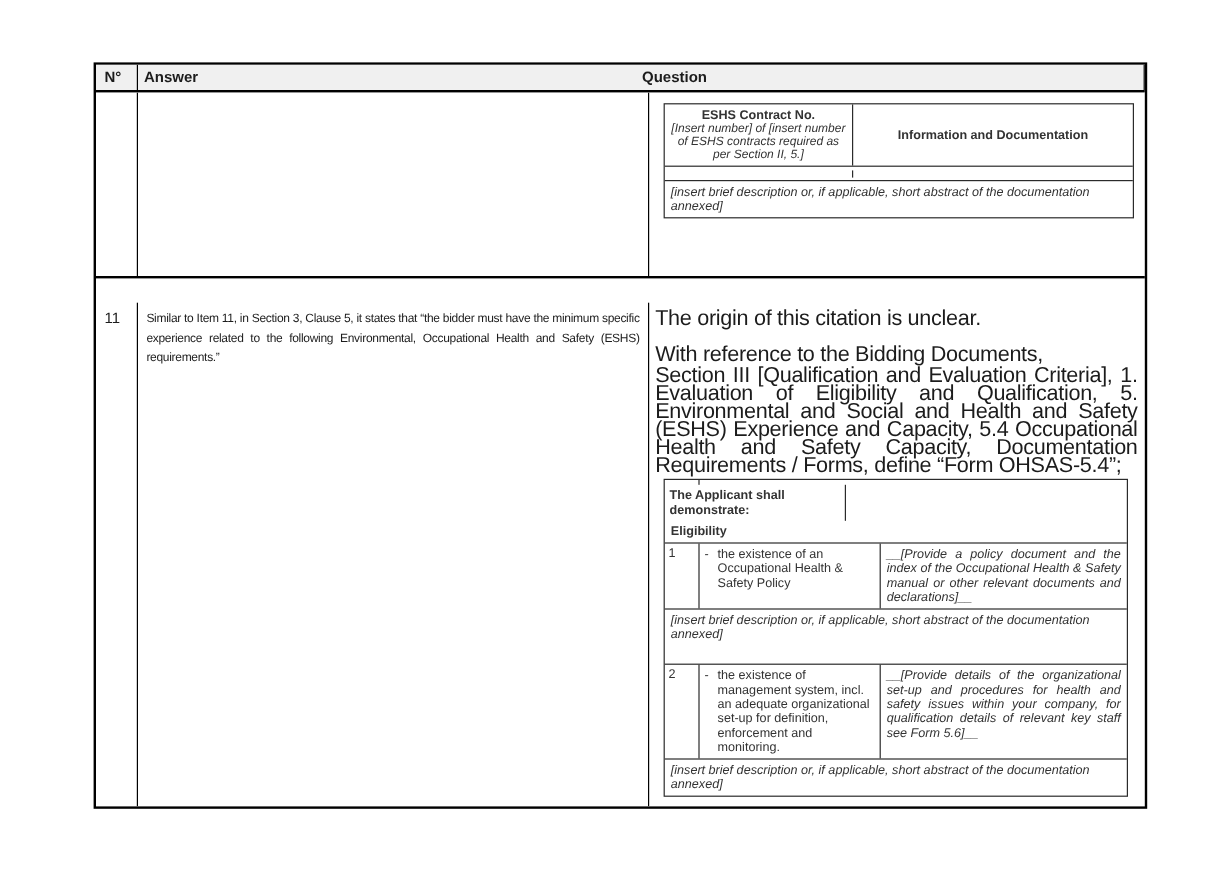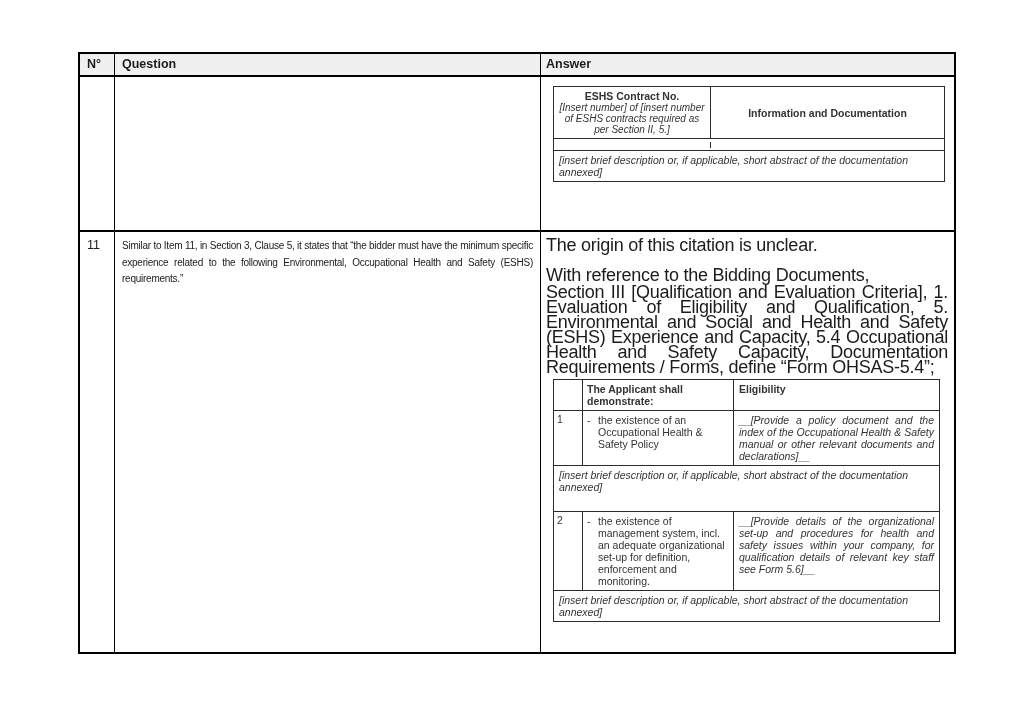--- a/index.html
+++ b/index.html
@@ -7,21 +7,21 @@
         font-family:"Liberation Sans",sans-serif;color:#1c1c1c;overflow:hidden;}
   .qa-table{position:absolute;left:78px;top:52px;width:878px;border:2px solid #000;box-sizing:border-box;background:#fff;}
   .row{display:flex;}
   .cell{box-sizing:border-box;}
   .c-no{width:35px;flex:none;border-right:1px solid #000;padding:3px 3px 3px 7px;}
   .c-q{width:426px;flex:none;border-right:1px solid #000;padding:6px 7px;}
   .c-a{flex:1;padding:6px 6px 0 5px;}
   .head{background:#f0f0f0;height:21px;border-bottom:2px solid #000;}
   .head .cell{font-weight:bold;font-size:12.5px;padding-top:3px;padding-bottom:0;}
   .r-cont{height:153px;border-bottom:2px solid #000;overflow:hidden;}
-  .r-item{height:420px;overflow:hidden;}
+  .r-item{height:420px;overflow:hidden;margin-top:20px;}
   .r-item .c-no{font-size:12.5px;padding-top:6px;}
   .c-q p{margin:0 0 4px 0;font-size:10px;line-height:16.5px;letter-spacing:-0.25px;}
   .c-a p{margin:0 0 2px 0;font-size:18px;line-height:15px;letter-spacing:-0.25px;}
   .gap-below{margin-bottom:15px !important;}
   .just{text-align:justify;}
   .i{font-style:italic;}
   .b{font-weight:bold;}
   .ctr{text-align:center;}
   
   .ctable{width:392px;margin:3px 0 0 7px;border:1px solid #2b2b2b;box-sizing:border-box;
@@ -35,40 +35,40 @@
   .ct-challenge{min-height:56px;}
   .ct-note{padding:3px 5px;min-height:26px;box-sizing:border-box;}
   
   .atable{width:387px;margin:4px 0 0 7px;border:1px solid #2b2b2b;box-sizing:border-box;
           font-size:10.5px;line-height:12px;color:#333;}
   .at-row{display:flex;border-bottom:1px solid #2b2b2b;}
   .at-row.last{border-bottom:none;}
   .at-c1{width:29px;flex:none;border-right:1px solid #2b2b2b;padding:2px 3px;box-sizing:border-box;}
   .at-c2{width:151px;flex:none;border-right:1px solid #2b2b2b;padding:3px 4px;box-sizing:border-box;}
   .at-c3{flex:1;padding:3px 5px;box-sizing:border-box;}
-  .at-head{min-height:26px;}
+  .at-head{min-height:26px;flex-direction:column;}
   .at-r1{min-height:52px;}
   .at-note1{min-height:45px;}
   .at-r2{min-height:66px;}
   .at-note2{min-height:24px;}
   .at-note{padding:3px 5px;font-style:italic;box-sizing:border-box;}
   .dem{display:flex;}
   .dash{width:11px;flex:none;}
   .dtext{flex:1;}
 </style>
 </head>
 <body>
 
 <div class="page">
   <div class="qa-table">
 
     <div class="row head">
       <div class="cell c-no">N°</div>
+      <div class="cell c-a">Answer</div>
       <div class="cell c-q">Question</div>
-      <div class="cell c-a">Answer</div>
     </div>
 
     <div class="row r-cont">
       <div class="cell c-no"></div>
       <div class="cell c-q"></div>
       <div class="cell c-a">
         <div class="ctable">
           <div class="ct-row ct-head">
             <div class="ct-c1 ctr">
               <div class="b">ESHS Contract No.</div>

